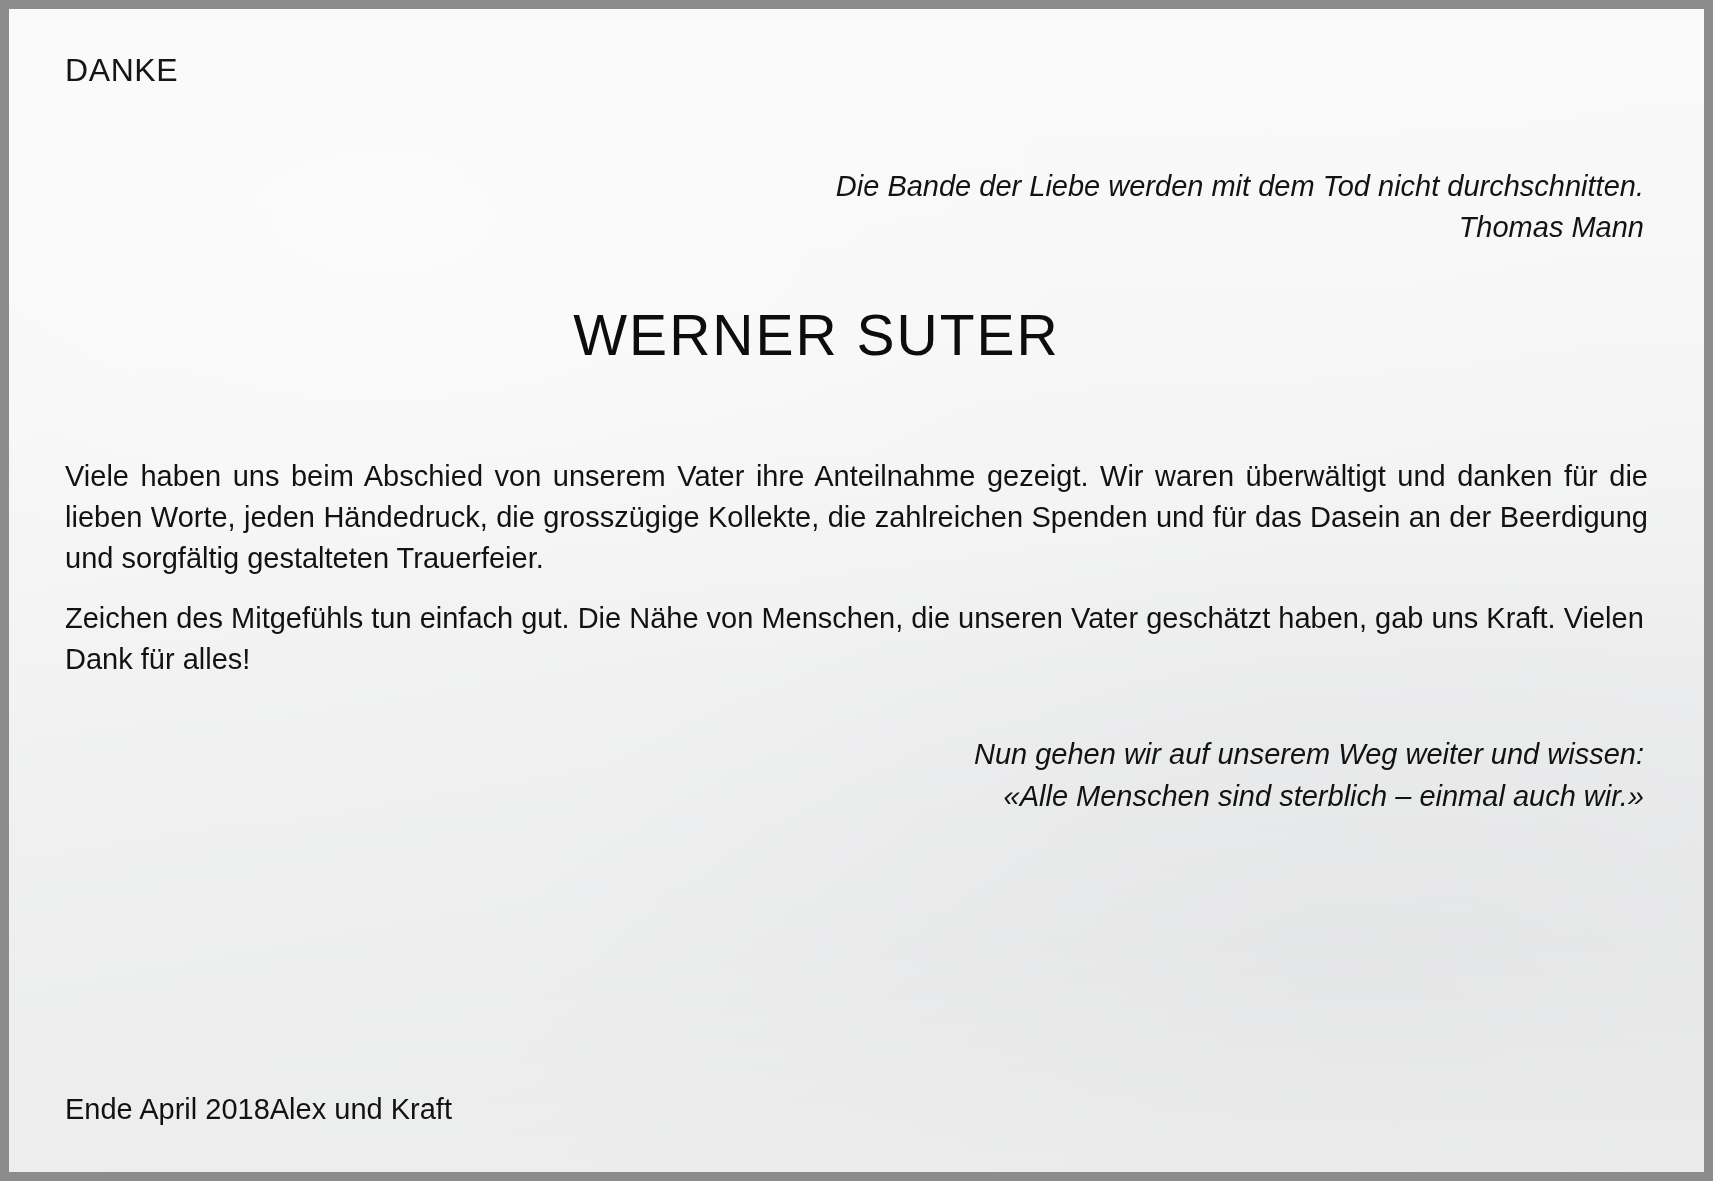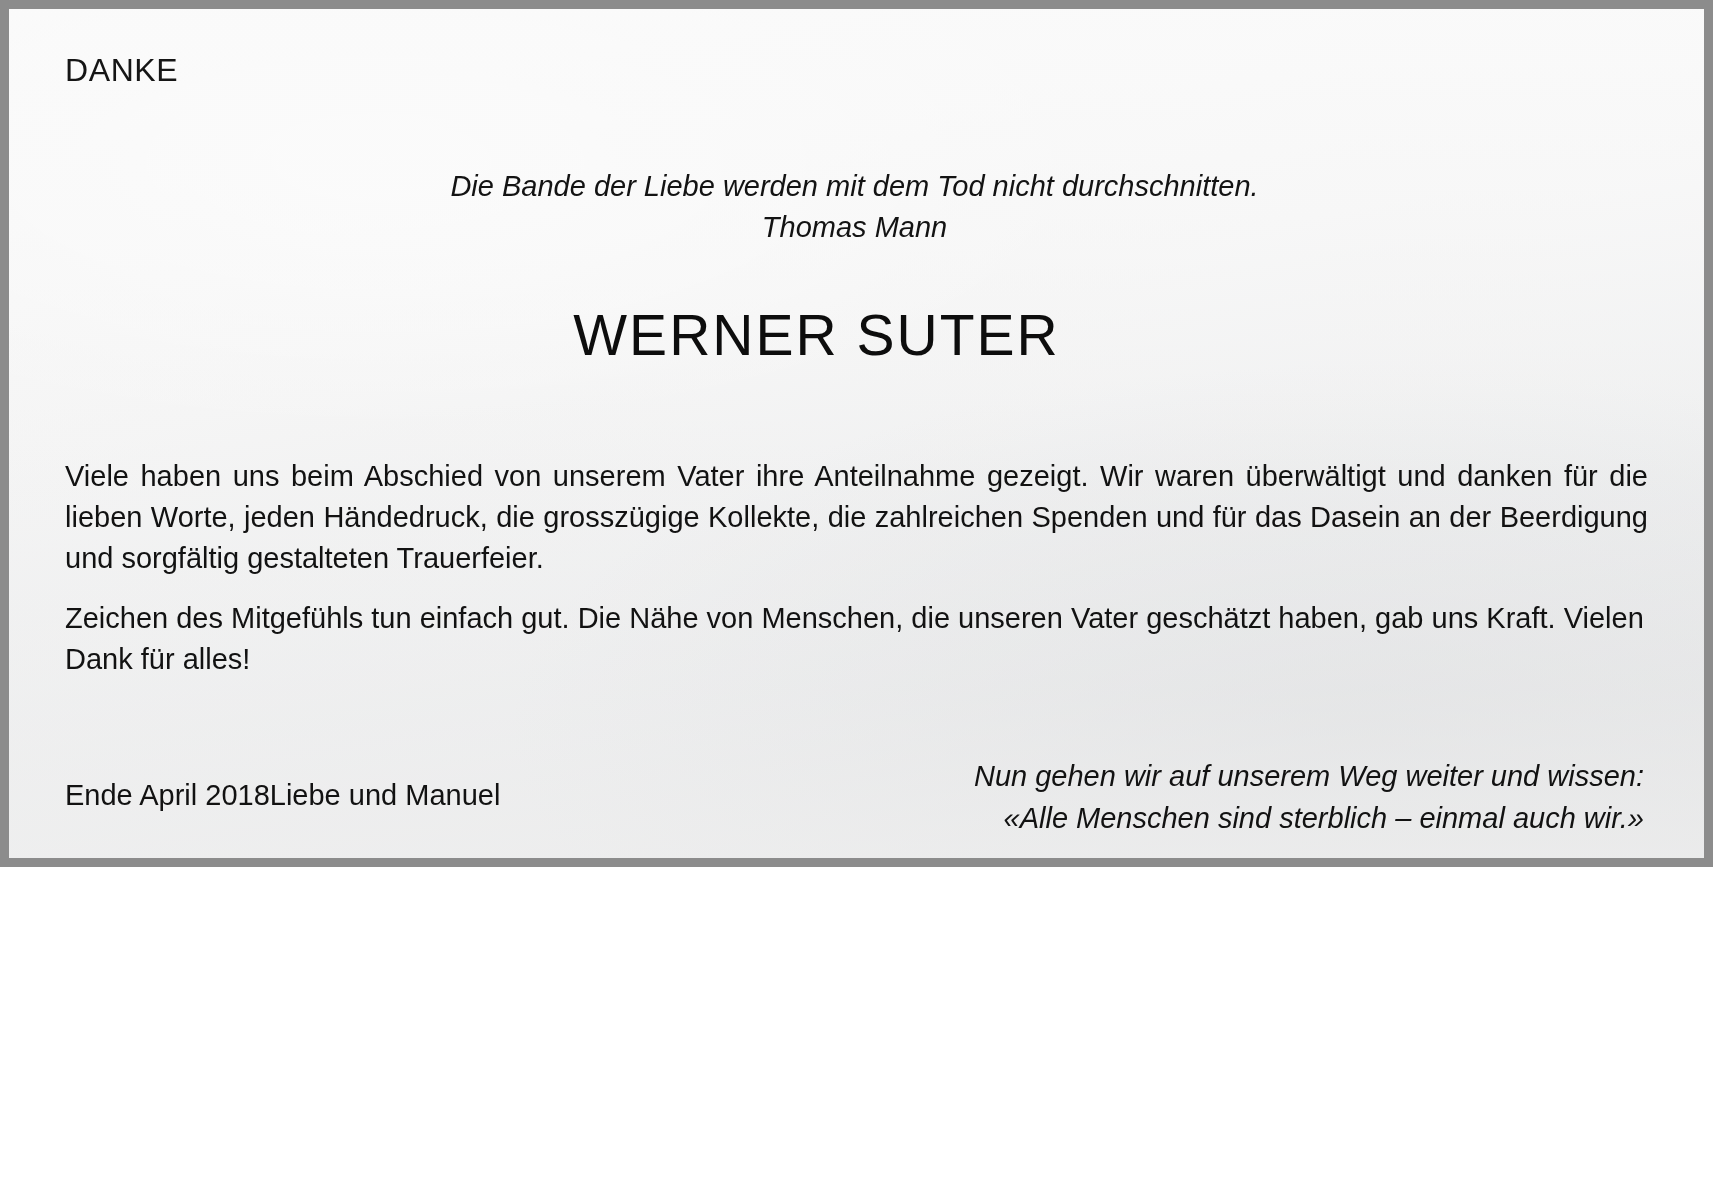--- a/index.html
+++ b/index.html
@@ -11,21 +11,21 @@
     width: 1713px;
     height: 1181px;
     font-family: "Liberation Sans", sans-serif;
     -webkit-font-smoothing: antialiased;
   }
 
   .card {
     position: relative;
     box-sizing: border-box;
     width: 1713px;
-    height: 867px;
+    height: 1181px;
     background: #86efac;
     border: 9px solid #8c8c8c;
     overflow: hidden;
   }
 
   
   .bg-art {
     position: absolute;
     inset: 0;
     overflow: hidden;
@@ -65,21 +65,21 @@
 
   .kicker {
     font-size: 32px;
     letter-spacing: 0.6px;
     color: #151515;
     line-height: 1.1;
   }
 
   .quote-block {
     margin-top: 78px;
-    text-align: center;
+    text-align: right;
     font-style: italic;
     font-size: 29px;
     line-height: 1.42;
     color: #131313;
     padding-right: 4px;
   }
   .quote-author {
     font-style: italic;
     font-size: 29px;
     line-height: 1.42;
@@ -106,21 +106,21 @@
   }
   .body-text p {
     margin: 0 0 18px 0;
   }
   .body-text p:last-child {
     margin-bottom: 12px;
     text-align: left;
   }
 
   .closing {
-    margin-top: 74px;
+    margin-top: 52px;
     text-align: right;
     font-style: italic;
     font-size: 29px;
     line-height: 1.45;
     color: #121212;
     padding-right: 4px;
   }
 
   .footer {
     position: absolute;
@@ -234,17 +234,17 @@
       <p>Zeichen des Mitgefühls tun einfach gut. Die Nähe von Menschen, die unseren Vater geschätzt haben, gab uns Kraft. Vielen Dank für alles!</p>
     </div>
 
     <div class="closing">
       <div>Nun gehen wir auf unserem Weg weiter und wissen:</div>
       <div>«Alle Menschen sind sterblich – einmal auch wir.»</div>
     </div>
 
     <div class="footer">
       <div>Ende April 2018</div>
-      <div>Liebe und Manuel</div>
+      <div>Alex und Kraft</div>
     </div>
 
   </div>
 </div>
 
 </body></html>

